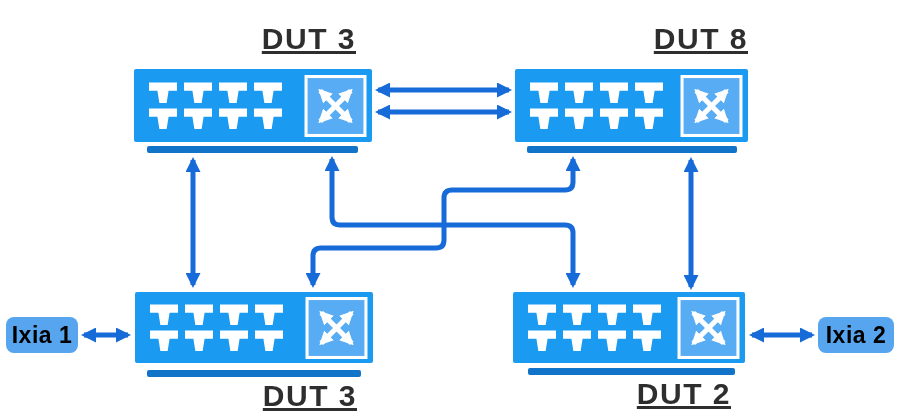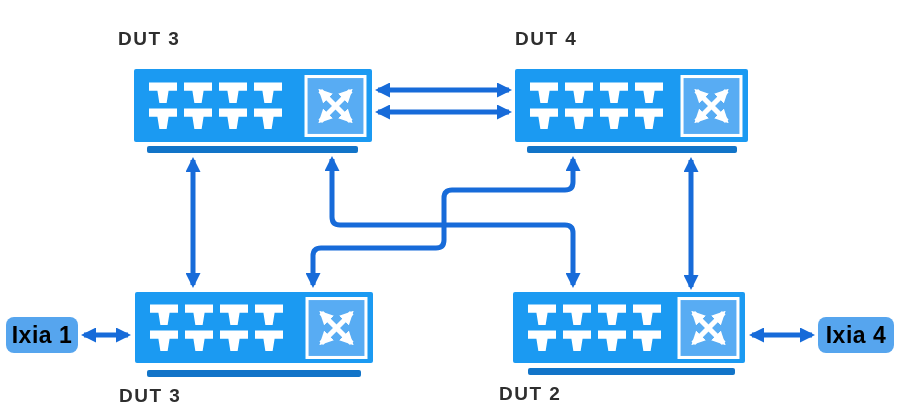--- a/index.html
+++ b/index.html
@@ -21,22 +21,22 @@
   }
   .xbox{
     position:absolute;right:5px;top:50%;transform:translateY(-50%);
     width:63px;height:63px;display:block;
   }
   
   .bar{
     position:absolute;background:#1274C8;height:7px;border-radius:2px;
   }
   .dut-label{
-    position:absolute;color:#2E2E2E;font-size:19px;font-weight:700;
-    letter-spacing:1.5px;text-align:left;line-height:28px;
+    position:absolute;color:#2E2E2E;font-size:30px;font-weight:700;
+    letter-spacing:1.5px;text-align:right;line-height:28px;text-decoration:underline;
   }
   .ixia{
     position:absolute;background:#56A5EE;border-radius:8px;color:#000000;
     font-size:23px;font-weight:700;display:flex;align-items:center;justify-content:center;
     letter-spacing:0.5px;
   }
   #links{position:absolute;left:0;top:0;pointer-events:none;}
   .link{stroke:#176BD9;stroke-width:5;fill:none;}
 </style>
 </head>
@@ -74,21 +74,21 @@
         <div class="port"></div>
       </div>
     <svg class="xbox" viewBox="0 0 62 62">
       <rect x="2" y="2" width="58" height="58" fill="#58ACF3" stroke="#ffffff" stroke-width="3"></rect>
       <path d="M16,46 L46,16" stroke="#ffffff" stroke-width="5" fill="none" marker-start="url(#wh-s)" marker-end="url(#wh-e)"></path>
       <path d="M16,16 L46,46" stroke="#ffffff" stroke-width="5" fill="none" marker-start="url(#wh-s)" marker-end="url(#wh-e)"></path>
     </svg>
   </div>
   <div class="bar" style="left:147px;top:146px;width:211px"></div>
 
-  <div class="dut-label" style="left:515px;top:25px;width:233px">DUT 4</div>
+  <div class="dut-label" style="left:515px;top:25px;width:233px">DUT 8</div>
   <div class="switch" style="left:515px;top:69px;width:233px;height:73px">
     <div class="ports">
         <div class="port"></div>
         <div class="port"></div>
         <div class="port"></div>
         <div class="port"></div>
         <div class="port"></div>
         <div class="port"></div>
         <div class="port"></div>
         <div class="port"></div>
@@ -135,21 +135,21 @@
     <svg class="xbox" viewBox="0 0 62 62">
       <rect x="2" y="2" width="58" height="58" fill="#58ACF3" stroke="#ffffff" stroke-width="3"></rect>
       <path d="M16,46 L46,16" stroke="#ffffff" stroke-width="5" fill="none" marker-start="url(#wh-s)" marker-end="url(#wh-e)"></path>
       <path d="M16,16 L46,46" stroke="#ffffff" stroke-width="5" fill="none" marker-start="url(#wh-s)" marker-end="url(#wh-e)"></path>
     </svg>
   </div>
   <div class="bar" style="left:528px;top:368px;width:207px"></div>
   <div class="dut-label" style="left:499px;top:380px;width:232px">DUT 2</div>
 
   <div class="ixia" style="left:6px;top:317px;width:72px;height:36px">Ixia 1</div>
-  <div class="ixia" style="left:818px;top:317px;width:76px;height:36px">Ixia 4</div>
+  <div class="ixia" style="left:818px;top:317px;width:76px;height:36px">Ixia 2</div>
 
   <svg id="links" width="900" height="420" viewBox="0 0 900 420">
 
     <path class="link" d="M378,90 H509" marker-start="url(#ab-s)" marker-end="url(#ab-e)"></path>
     <path class="link" d="M378,112 H509" marker-start="url(#ab-s)" marker-end="url(#ab-e)"></path>
 
     <path class="link" d="M193,160 V285" marker-start="url(#ab-s)" marker-end="url(#ab-e)"></path>
 
     <path class="link" d="M691,160 V287" marker-start="url(#ab-s)" marker-end="url(#ab-e)"></path>
 

